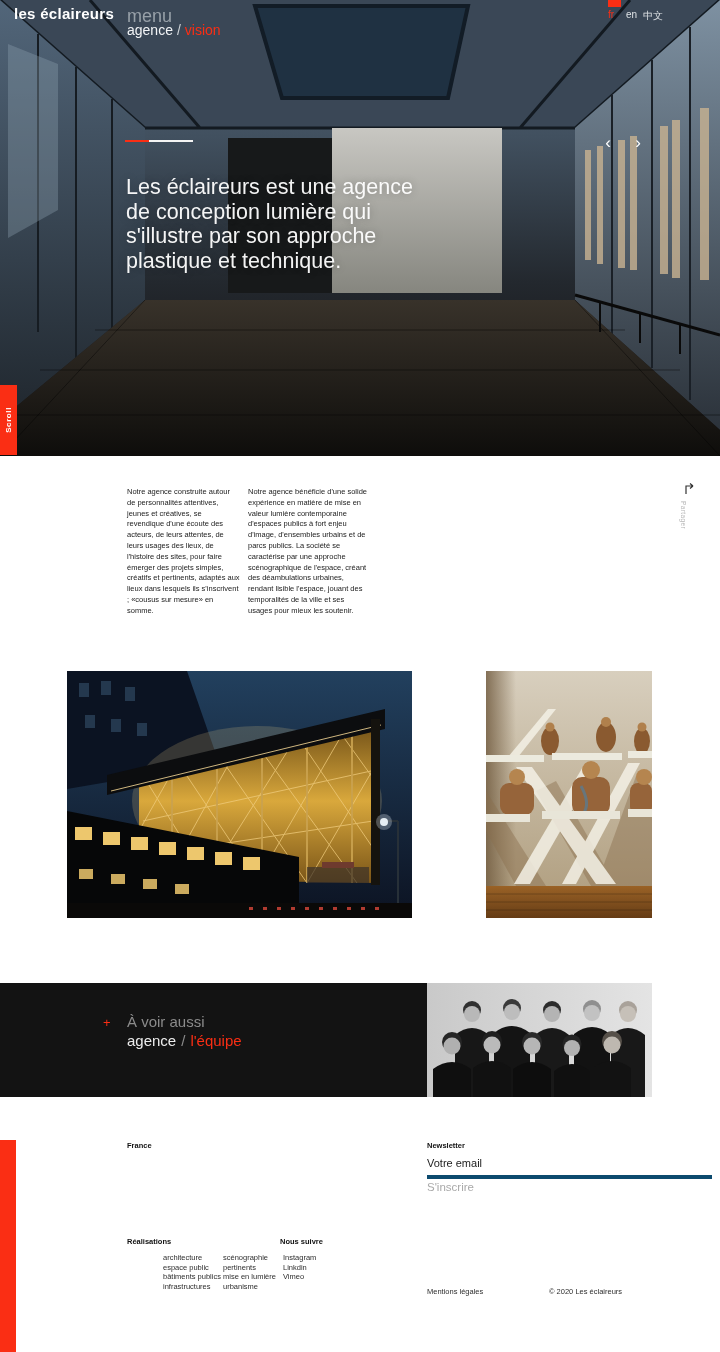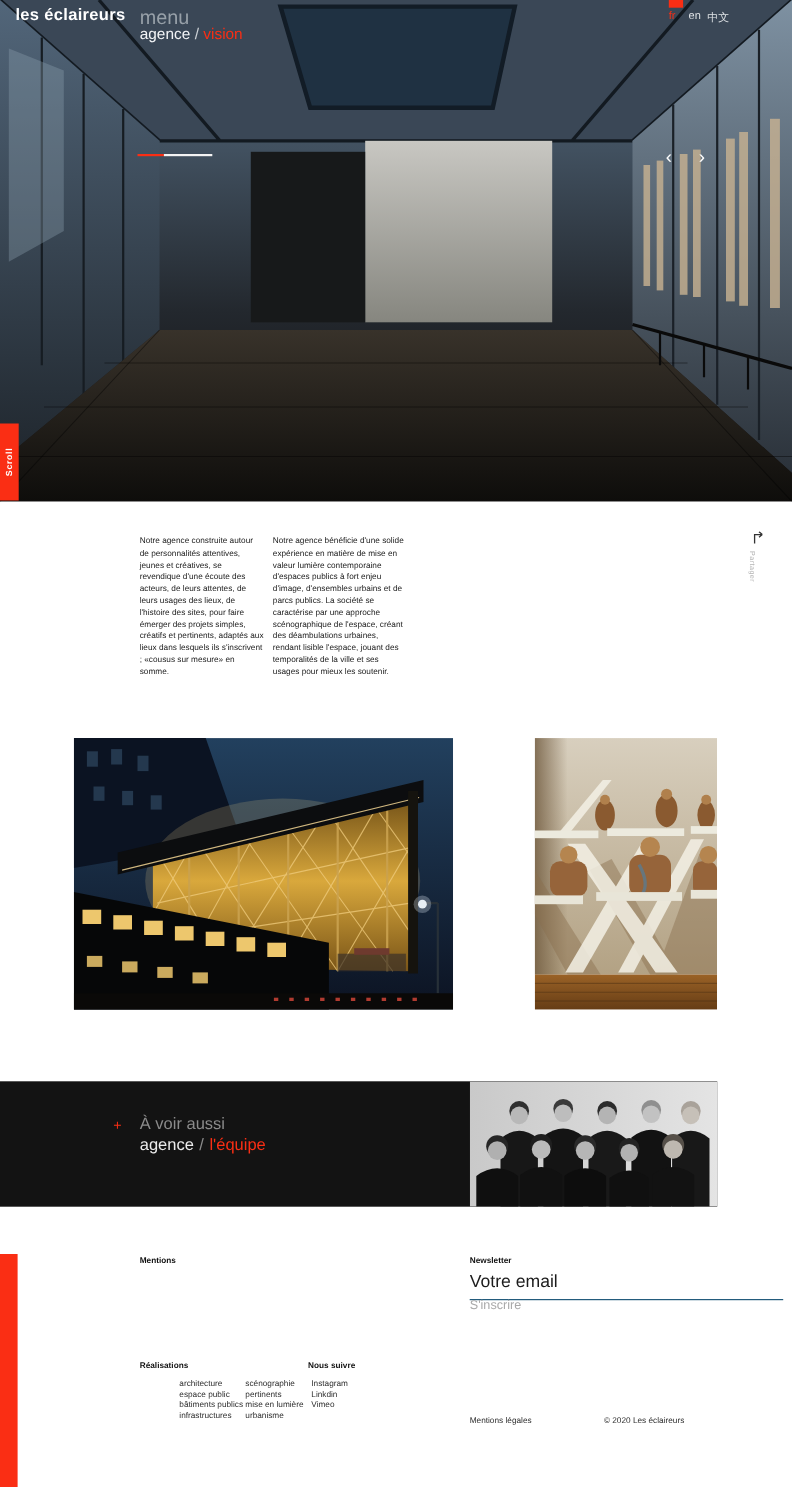--- a/index.html
+++ b/index.html
@@ -59,21 +59,21 @@
   .team svg { display:block; width:100%; height:100%; }
 
   
   .footer-bar { left:0; top:1140px; width:16px; height:212px; background:#fa2e14; }
   .f-title { font-size:7.5px; font-weight:700; color:#111111; }
   .contact-title { left:127px; top:1141px; }
   .contact-lines { left:127px; top:1157px; font-size:10.5px; line-height:13.4px; color:#2b2b2b; }
   .contact-lines span { display:block; }
   .contact-lines .lnk { cursor:pointer; }
   .news-title { left:427px; top:1141px; }
-  .email-input { left:427px; top:1155px; width:285px; border:none; border-bottom:1px solid #0c4a6e; background:transparent; font-family:"Liberation Sans",sans-serif; font-size:16px; color:#1c1c1c; padding:2px 0 6px 0; outline:none; }
+  .email-input { left:427px; top:1155px; width:285px; border:none; border-bottom:4px solid #0c4a6e; background:transparent; font-family:"Liberation Sans",sans-serif; font-size:11px; color:#1c1c1c; padding:2px 0 6px 0; outline:none; }
   .email-input::placeholder { color:#1c1c1c; opacity:1; }
   .subscribe { left:427px; top:1181px; font-size:11.5px; color:#a9a9a9; background:none; border:none; font-family:"Liberation Sans",sans-serif; cursor:pointer; padding:0; }
   .real-title { left:127px; top:1237px; }
   .link-col { top:1253px; width:58px; font-size:7.5px; line-height:9.6px; color:#2e2e2e;margin-left:36px; }
   .link-col span { display:block; cursor:pointer; }
   .link-col.lc1 { left:127px; } .link-col.lc2 { left:187px; } .link-col.lc3 { left:247px; }
   .follow-title { left:247px; top:1237px;padding-left:33px; }
   .legal { left:427px; top:1287px; font-size:7.5px; color:#2e2e2e; cursor:pointer; }
   .copyright { left:549px; top:1287px; font-size:7.5px; color:#2e2e2e; }
 </style>
@@ -146,20 +146,21 @@
     <span class="abs lang l2">en</span>
     <span class="abs lang l3">中文</span>
 
     <div class="abs progress">
       <span class="p-red"></span>
       <span class="p-white"></span>
     </div>
     <div class="abs arrow prev">‹</div>
     <div class="abs arrow next">›</div>
 
+    <h1 class="abs hero-heading">Les éclaireurs est une agence de conception lumière qui s'illustre par son approche plastique et technique.</h1>
   </section>
 
   <div class="abs scroll-tab">
     <span>Scroll</span>
   </div>
 
   <p class="abs intro-col c1">Notre agence construite autour de personnalités attentives, jeunes et créatives, se revendique d'une écoute des acteurs, de leurs attentes, de leurs usages des lieux, de l'histoire des sites, pour faire émerger des projets simples, créatifs et pertinents, adaptés aux lieux dans lesquels ils s'inscrivent ; «cousus sur mesure» en somme.</p>
   <p class="abs intro-col c2">Notre agence bénéficie d'une solide expérience en matière de mise en valeur lumière contemporaine d'espaces publics à fort enjeu d'image, d'ensembles urbains et de parcs publics. La société se caractérise par une approche scénographique de l'espace, créant des déambulations urbaines, rendant lisible l'espace, jouant des temporalités de la ville et ses usages pour mieux les soutenir.</p>
   <div class="abs share-rail">
     <svg width="12" height="12" viewBox="0 0 12 12">
@@ -369,21 +370,21 @@
             <circle cx="0" cy="58" r="10" fill="#565049"></circle>
             <circle cx="0" cy="62" r="8.5" fill="#beb8b0"></circle>
             <path d="M-19,114 L-19,85 Q0,71 19,85 L19,114 Z" fill="#121212"></path>
           </g>
       </g>
     </svg>
   </figure>
 
   <div class="abs footer-bar"></div>
 
-  <div class="abs f-title contact-title">Mentions</div>
+  <div class="abs f-title contact-title">France</div>
 
   <div class="abs f-title news-title">Newsletter</div>
   <input class="abs email-input" type="text" placeholder="Votre email" style="">
   <button class="abs subscribe">S'inscrire</button>
 
   <div class="abs f-title real-title">Réalisations</div>
   <div class="abs link-col lc1">
     <span>architecture</span>
     <span>espace public</span>
     <span>bâtiments publics</span>

